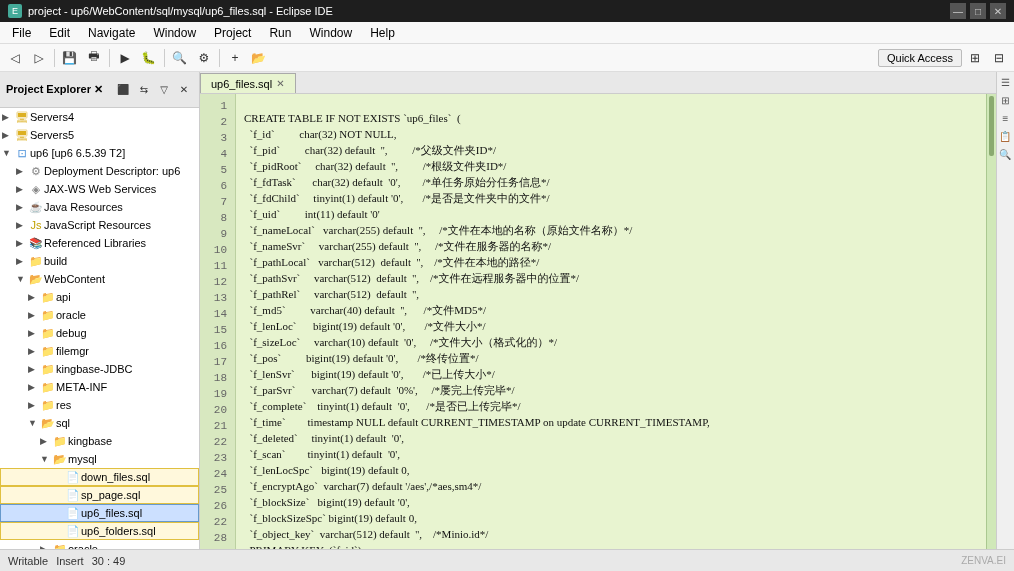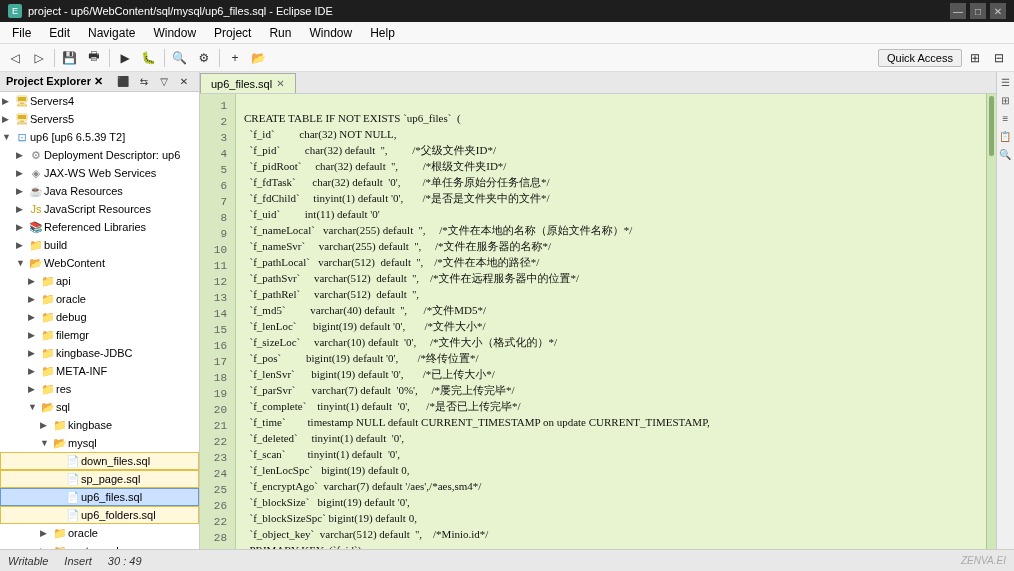--- a/index.html
+++ b/index.html
@@ -87,21 +87,21 @@
     }
     .sidebar-header {
       background: #e8e8e8;
       padding: 2px 6px;
       font-size: 11px;
       font-weight: bold;
       border-bottom: 1px solid #ccc;
       display: flex;
       align-items: center;
       justify-content: space-between;
-      height: 20px;
+      height: 36px;
     }
     .sidebar-content {
       flex: 1;
       overflow-y: auto;
       overflow-x: hidden;
       font-size: 11px;
     }
     .tree-item {
       display: flex;
       align-items: center;
@@ -185,23 +185,22 @@
 
     
     .status-bar {
       height: 22px;
       background: #e8e8e8;
       border-top: 1px solid #ccc;
       display: flex;
       align-items: center;
       padding: 0 8px;
       font-size: 11px;
-      gap: 16px;
+      gap: 8px;
       justify-content: flex-end;
-      font-style: italic;
     }
     .status-item { color: #333; }
 
     
     .right-icons {
       width: 18px;
       background: #f0f0f0;
       border-left: 1px solid #ccc;
       display: flex;
       flex-direction: column;

